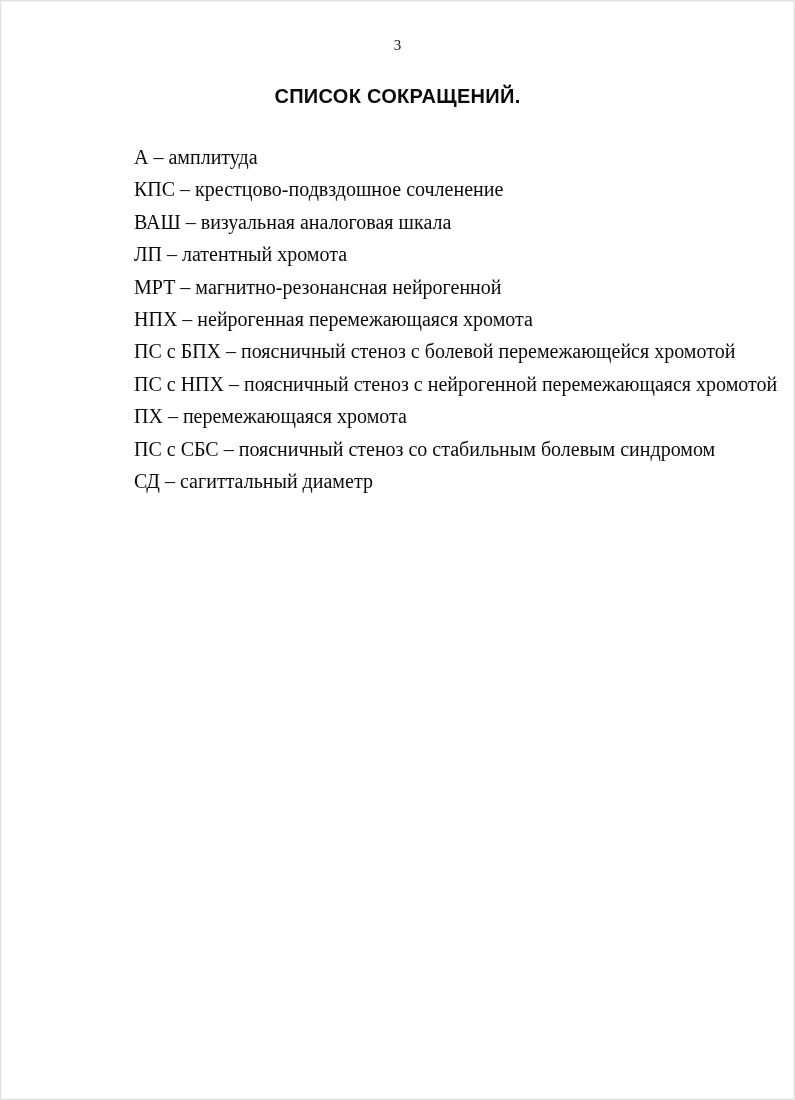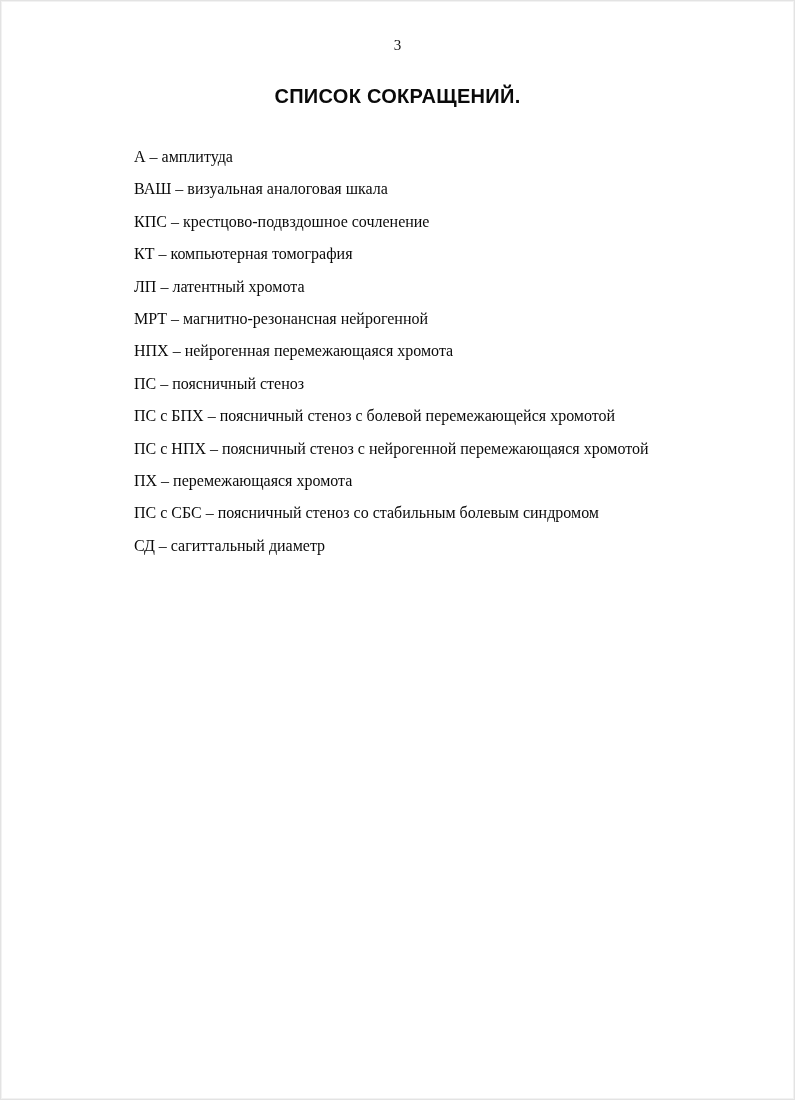--- a/index.html
+++ b/index.html
@@ -40,44 +40,42 @@
     letter-spacing: 0.3px;
     color: #0a0a0a;
   }
   .abbrev-list {
     position: absolute;
     top: 140px;
     left: 133px;
     right: 60px;
   }
   .abbrev-item {
-    font-size: 16px;
+    font-size: 20px;
     line-height: 32.4px;
     white-space: nowrap;
     color: #0a0a0a;
   }
 </style>
 </head>
 <body>
 
 <div class="page">
 
   <div class="page-number">3</div>
 
   <div class="doc-title">СПИСОК СОКРАЩЕНИЙ.</div>
 
   <div class="abbrev-list">
     <div class="abbrev-item">А – амплитуда</div>
+    <div class="abbrev-item">КПС – крестцово-подвздошное сочленение</div>
     <div class="abbrev-item">ВАШ – визуальная аналоговая шкала</div>
-    <div class="abbrev-item">КПС – крестцово-подвздошное сочленение</div>
-    <div class="abbrev-item">КТ – компьютерная томография</div>
     <div class="abbrev-item">ЛП – латентный хромота</div>
     <div class="abbrev-item">МРТ – магнитно-резонансная нейрогенной</div>
     <div class="abbrev-item">НПХ – нейрогенная перемежающаяся хромота</div>
-    <div class="abbrev-item">ПС – поясничный стеноз</div>
     <div class="abbrev-item">ПС с БПХ – поясничный стеноз с болевой перемежающейся хромотой</div>
     <div class="abbrev-item">ПС с НПХ – поясничный стеноз с нейрогенной перемежающаяся хромотой</div>
     <div class="abbrev-item">ПХ – перемежающаяся хромота</div>
     <div class="abbrev-item">ПС с СБС – поясничный стеноз со стабильным болевым синдромом</div>
     <div class="abbrev-item">СД – сагиттальный диаметр</div>
   </div>
 
 </div>
 
 </body></html>

